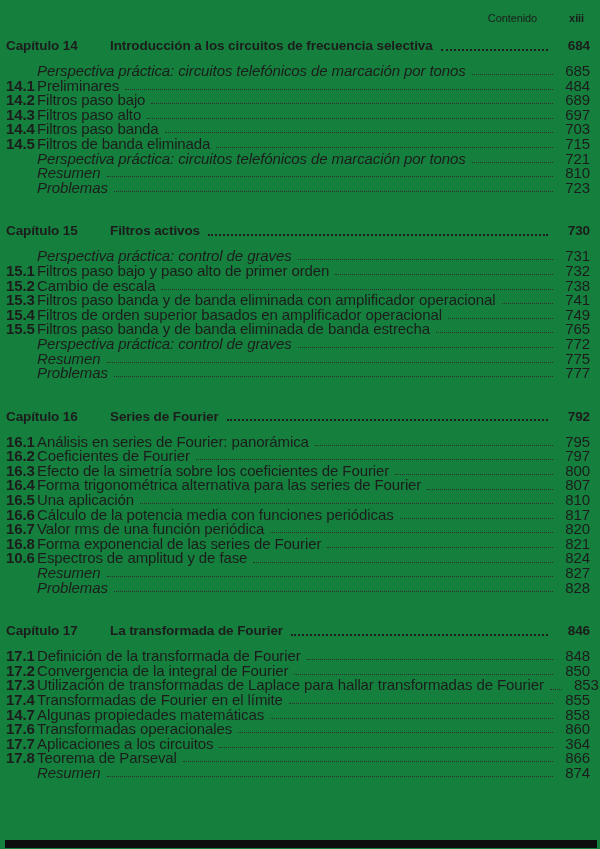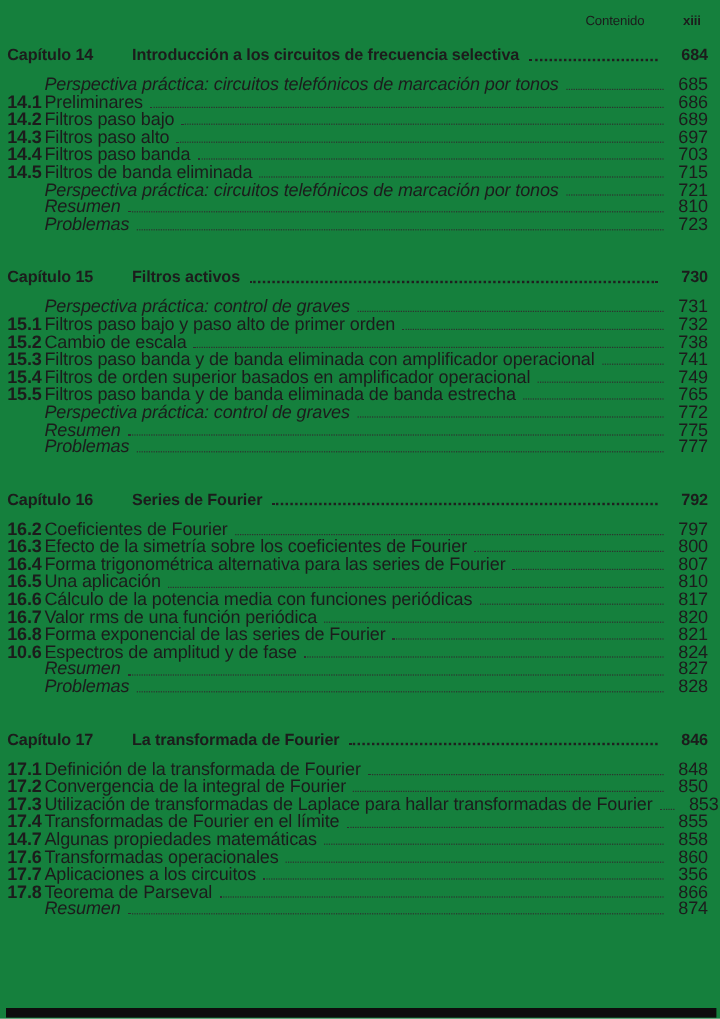--- a/index.html
+++ b/index.html
@@ -103,21 +103,21 @@
     <span class="entry-num"></span>
     <span class="entry-title">Perspectiva práctica: circuitos telefónicos de marcación por tonos</span>
     <span class="dots"></span>
     <span class="entry-page">685</span>
   </div>
 
   <div class="entry">
     <span class="entry-num">14.1</span>
     <span class="entry-title">Preliminares</span>
     <span class="dots"></span>
-    <span class="entry-page">686</span>
+    <span class="entry-page">484</span>
   </div>
 
   <div class="entry">
     <span class="entry-num">14.2</span>
     <span class="entry-title">Filtros paso bajo</span>
     <span class="dots"></span>
     <span class="entry-page">689</span>
   </div>
 
   <div class="entry">
@@ -238,20 +238,26 @@
   </section>
 
   <section class="chapter">
     <div class="chapter-heading">
       <span class="ch-label">Capítulo 16</span>
       <span class="ch-title">Series de Fourier</span>
       <span class="dots"></span>
       <span class="ch-page">792</span>
     </div>
     <div class="entries">
+  <div class="entry">
+    <span class="entry-num">16.1</span>
+    <span class="entry-title">Análisis en series de Fourier: panorámica</span>
+    <span class="dots"></span>
+    <span class="entry-page">795</span>
+  </div>
 
   <div class="entry">
     <span class="entry-num">16.2</span>
     <span class="entry-title">Coeficientes de Fourier</span>
     <span class="dots"></span>
     <span class="entry-page">797</span>
   </div>
 
   <div class="entry">
     <span class="entry-num">16.3</span>
@@ -365,21 +371,21 @@
     <span class="entry-num">17.6</span>
     <span class="entry-title">Transformadas operacionales</span>
     <span class="dots"></span>
     <span class="entry-page">860</span>
   </div>
 
   <div class="entry">
     <span class="entry-num">17.7</span>
     <span class="entry-title">Aplicaciones a los circuitos</span>
     <span class="dots"></span>
-    <span class="entry-page">356</span>
+    <span class="entry-page">364</span>
   </div>
 
   <div class="entry">
     <span class="entry-num">17.8</span>
     <span class="entry-title">Teorema de Parseval</span>
     <span class="dots"></span>
     <span class="entry-page">866</span>
   </div>
 
   <div class="entry italic">

